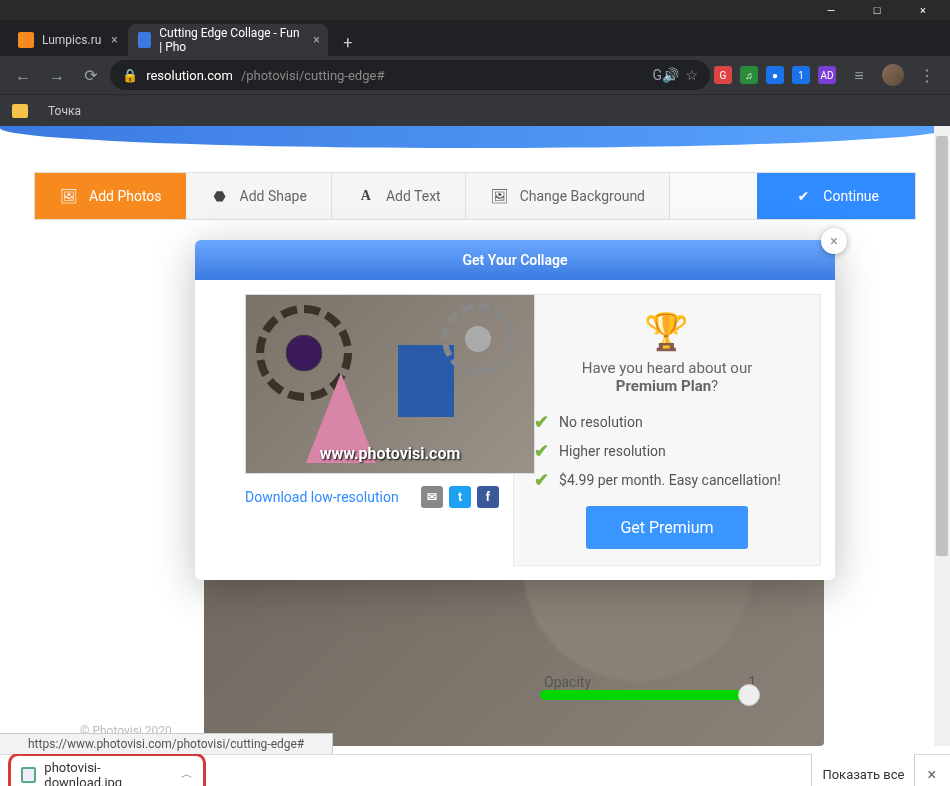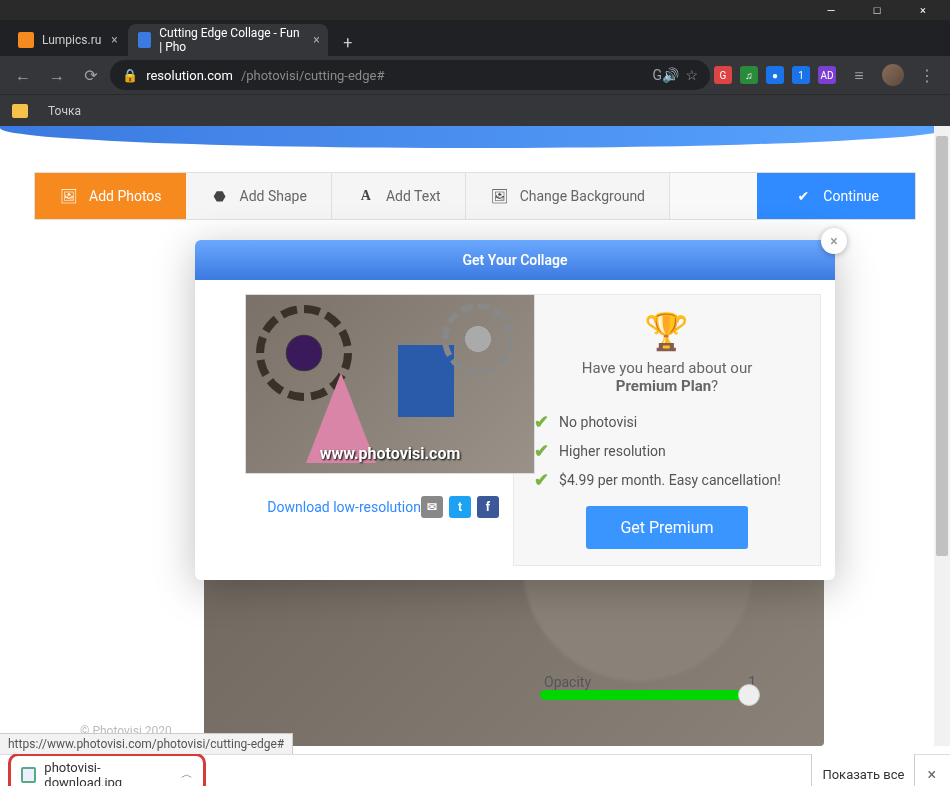--- a/index.html
+++ b/index.html
@@ -58,34 +58,34 @@
 .modal-close { position: absolute; right: -12px; top: -12px; width: 26px; height: 26px; background: #fff; border-radius: 50%; display: flex; align-items: center; justify-content: center; color: #999; box-shadow: 0 1px 6px rgba(0,0,0,.3); font-size: 14px; }
 .modal-body { display: flex; padding: 14px; gap: 14px; }
 .preview-col { width: 290px; padding-left: 36px; }
 .preview-img { width: 290px; height: 180px; border: 1px solid #ddd; background: linear-gradient(135deg,#7a7268,#9a9288); position: relative; overflow: hidden; }
 .preview-img::before, .preview-img::after { content: ""; position: absolute; border-radius: 50%; }
 .preview-img::before { width: 80px; height: 80px; left: 10px; top: 10px; background: radial-gradient(circle,#3a1a5a 30%,#4a4238 32%,transparent 33%); border: 8px dashed #3a3228; }
 .preview-img::after { width: 60px; height: 60px; right: 20px; top: 8px; background: radial-gradient(circle,#aaa 30%,transparent 31%); border: 6px dashed #888; }
 .watermark { position: absolute; bottom: 10px; left: 50%; transform: translateX(-50%); color: #fff; font-size: 16px; font-weight: bold; text-shadow: 1px 1px 2px #000; white-space: nowrap; }
 .prev-girl { position: absolute; left: 60px; bottom: 10px; width: 70px; height: 90px; background: #d885a8; clip-path: polygon(50% 0,100% 100%,0 100%); }
 .prev-blue { position: absolute; right: 80px; top: 50px; width: 56px; height: 72px; background: #2a5aaa; }
-.dl-row { display: flex; justify-content: flex-end; align-items: center; margin-top: 22px; }
+.dl-row { display: flex; justify-content: space-between; align-items: center; margin-top: 12px; }
 .dl-link { color: #2f8bff; font-size: 14px; }
 .share-icons { display: flex; gap: 6px; }
 .share-ic { width: 22px; height: 22px; border-radius: 3px; display: flex; align-items: center; justify-content: center; color: #fff; font-size: 12px; font-weight: bold; }
 .premium-col { flex: 1; background: #f7f7f7; border: 1px solid #e8e8e8; padding: 16px 20px; text-align: center; }
 .trophy { color: #f4c430; font-size: 36px; }
 .prem-head { font-size: 15px; color: #666; margin-top: 6px; }
 .prem-head b { color: #666; }
 .feature-list { text-align: left; margin: 16px 0; }
 .feature-item { display: flex; align-items: center; gap: 10px; font-size: 14px; color: #555; margin: 8px 0; }
 .check { color: #7cb342; font-size: 18px; font-weight: bold; }
 .get-prem { background: #3b95ff; color: #fff; border: none; padding: 12px 34px; font-size: 16px; border-radius: 3px; }
 
-.status-link { position: absolute; left: 0; bottom: 0; background: #f2f2f2; border: 1px solid #ccc; border-left: none; border-bottom: none; padding: 3px 8px; font-size: 12px; color: #555; }
+.status-link { position: absolute; left: 0; bottom: 0; background: #f2f2f2; border: 1px solid #ccc; border-left: none; border-bottom: none; padding: 3px 28px; font-size: 12px; color: #555; }
 .copyright { position: absolute; left: 80px; bottom: 16px; font-size: 12px; color: #bbb; }
 
 
 .dl-bar { height: 40px; background: #fff; border-top: 1px solid #dadce0; display: flex; align-items: center; padding: 0 8px; }
 .dl-item { display: flex; align-items: center; gap: 8px; padding: 4px 10px; border: 3px solid #d83a3a; border-radius: 10px; width: 198px; justify-content: space-between; }
 .dl-item-inner { display: flex; align-items: center; gap: 8px; }
 .dl-icon { width: 16px; height: 16px; background: #5a8; border-radius: 2px; position: relative; }
 .dl-icon::after { content: ""; position: absolute; inset: 2px; background: #eef; }
 .dl-name { font-size: 13px; color: #333; }
 .dl-chev { color: #666; font-size: 12px; }
@@ -220,21 +220,21 @@
     </div>
     <div class="premium-col">
       <div class="trophy">🏆</div>
       <div class="prem-head">
         <span>Have you heard about our</span><br>
         <b>Premium Plan</b><span>?</span>
       </div>
       <div class="feature-list">
         <div class="feature-item">
             <span class="check">✔</span>
-            <span>No photovisi</span>
+            <span>No resolution</span>
           </div>
         <div class="feature-item">
             <span class="check">✔</span>
             <span>Higher resolution</span>
           </div>
         <div class="feature-item">
             <span class="check">✔</span>
             <span>$4.99 per month. Easy cancellation!</span>
           </div>
       </div>

